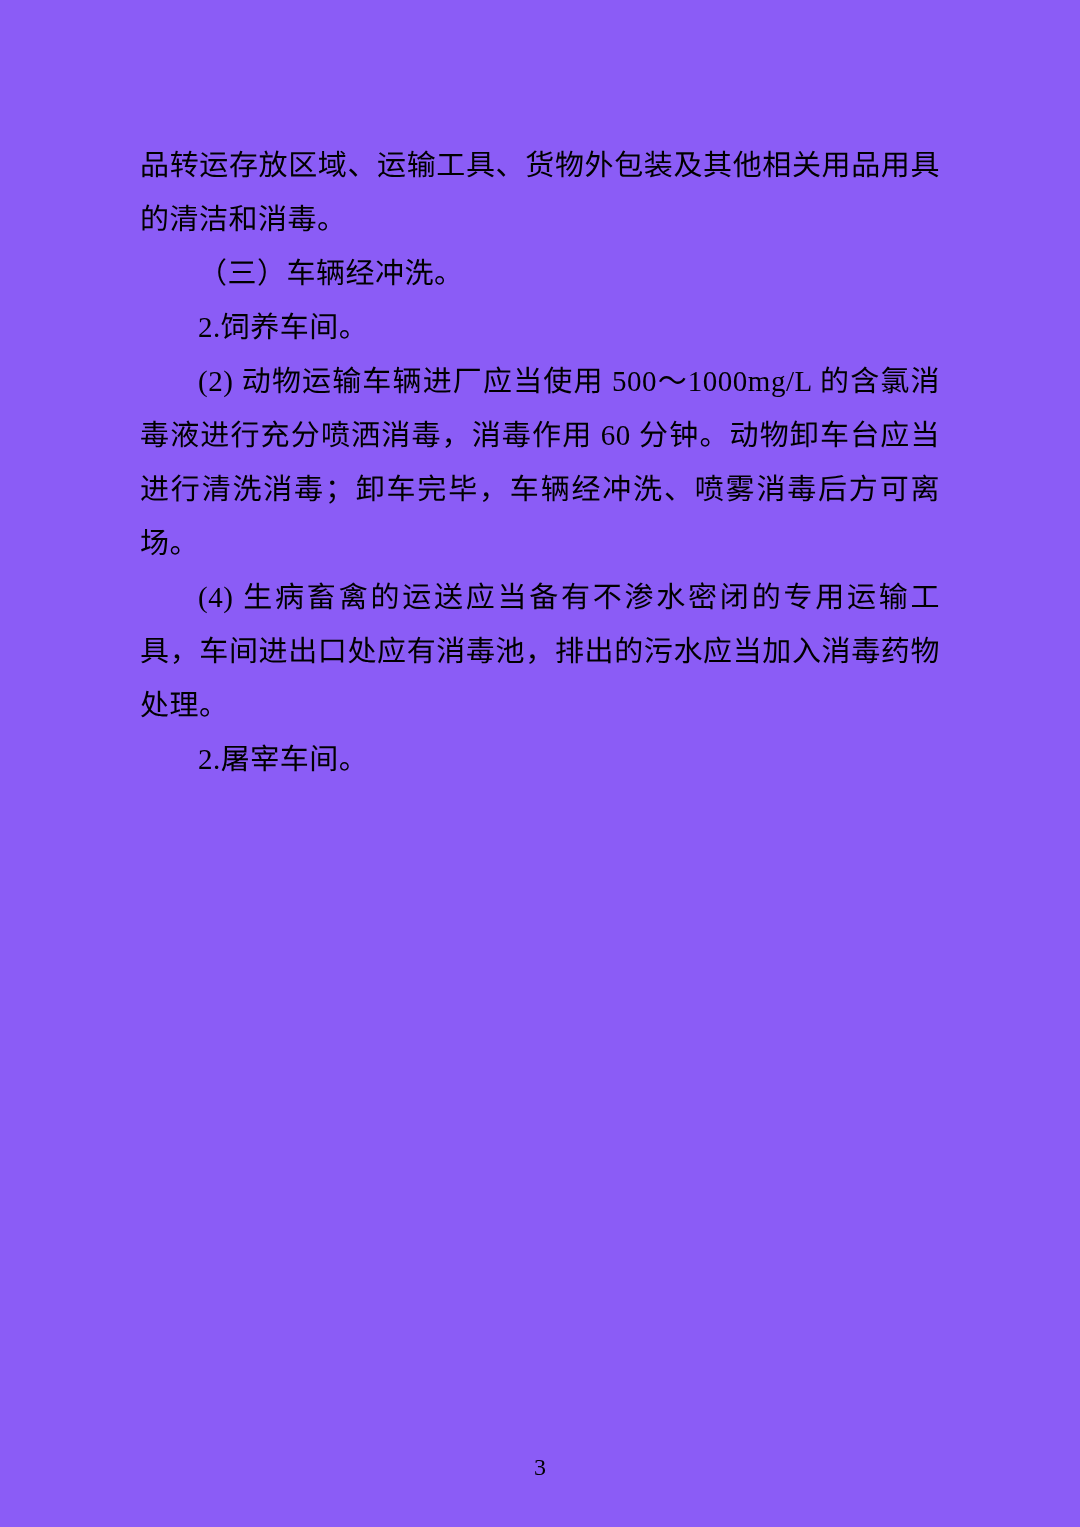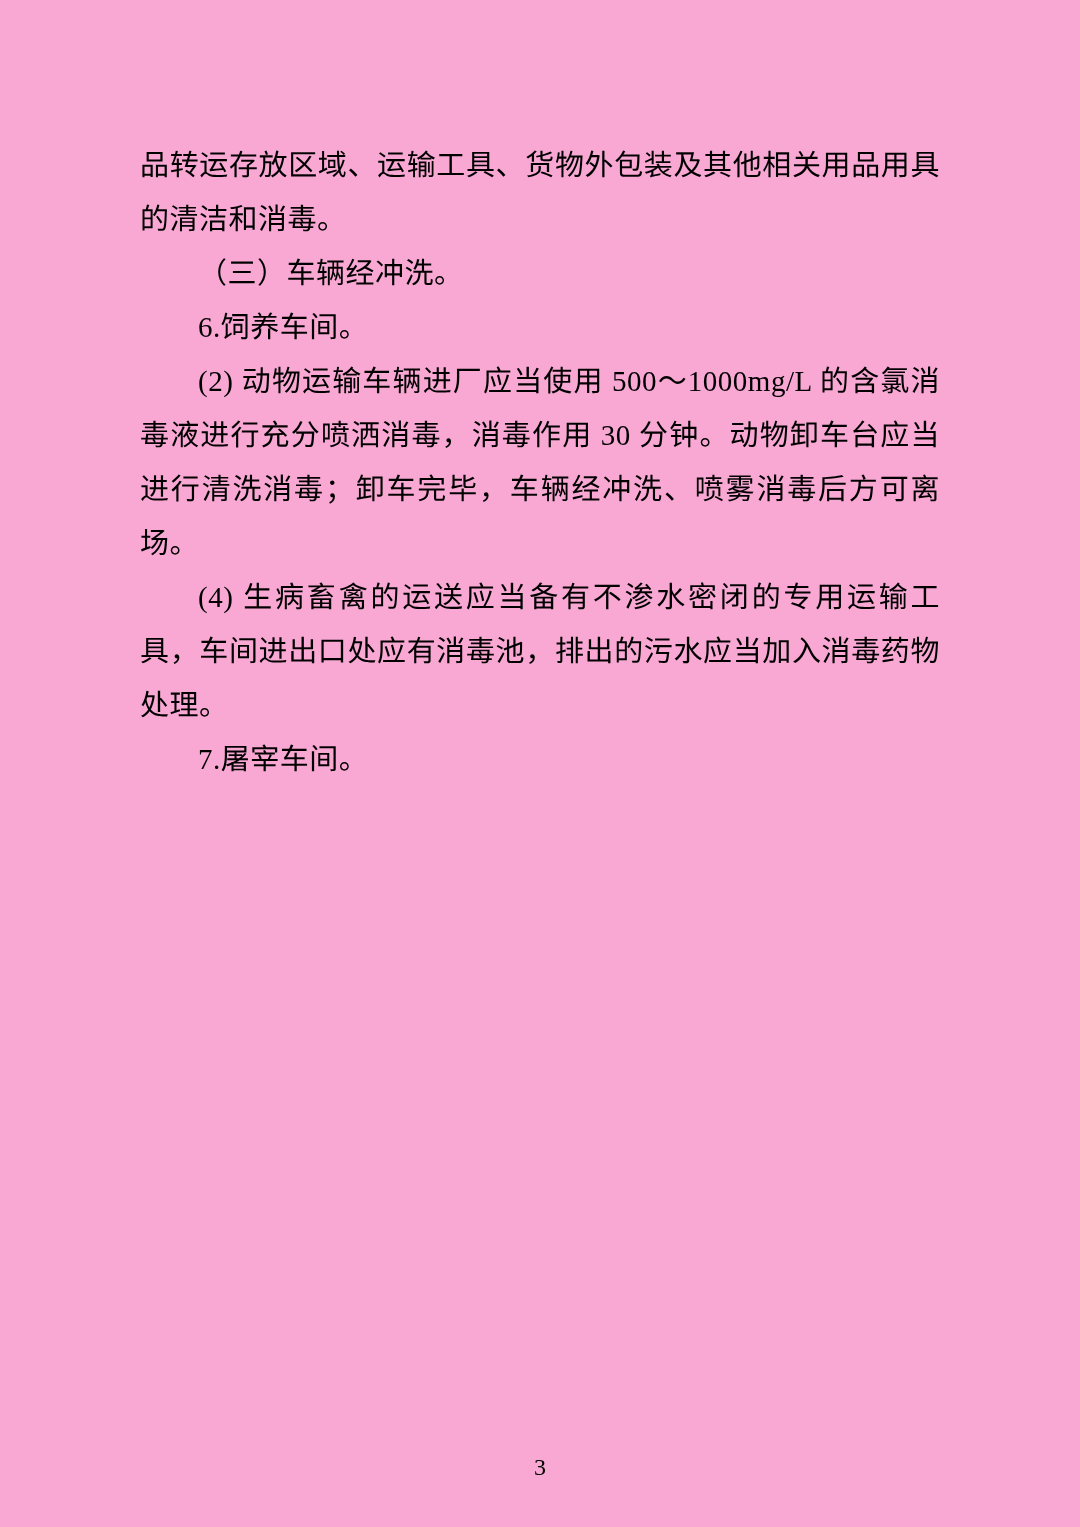--- a/index.html
+++ b/index.html
@@ -11,21 +11,21 @@
     width: 1080px;
     height: 1527px;
     position: relative;
     font-family: "Liberation Serif", "DejaVu Serif", serif;
     color: #000000;
     overflow: hidden;
   }
   .page {
     position: absolute;
     inset: 0;
-    background: #f9a8d4;
+    background: #8b5cf6;
   }
   .content {
     position: absolute;
     left: 140px;
     top: 138px;
     width: 800px;
     font-size: 29px;
     line-height: 54px;
     text-align: justify;
     letter-spacing: 0.5px;
@@ -47,19 +47,19 @@
     line-height: 30px;
   }
 </style>
 </head>
 <body>
 
 <div class="page">
   <div class="content">
     <p>品转运存放区域、运输工具、货物外包装及其他相关用品用具的清洁和消毒。</p>
     <p class="indent">（三）车辆经冲洗。</p>
-    <p class="indent">6.饲养车间。</p>
-    <p class="indent">(2) 动物运输车辆进厂应当使用 500～1000mg/L 的含氯消毒液进行充分喷洒消毒，消毒作用 30 分钟。动物卸车台应当进行清洗消毒；卸车完毕，车辆经冲洗、喷雾消毒后方可离场。</p>
+    <p class="indent">2.饲养车间。</p>
+    <p class="indent">(2) 动物运输车辆进厂应当使用 500～1000mg/L 的含氯消毒液进行充分喷洒消毒，消毒作用 60 分钟。动物卸车台应当进行清洗消毒；卸车完毕，车辆经冲洗、喷雾消毒后方可离场。</p>
     <p class="indent">(4) 生病畜禽的运送应当备有不渗水密闭的专用运输工具，车间进出口处应有消毒池，排出的污水应当加入消毒药物处理。</p>
-    <p class="indent">7.屠宰车间。</p>
+    <p class="indent">2.屠宰车间。</p>
   </div>
   <div class="footer">3</div>
 </div>
 
 </body></html>

